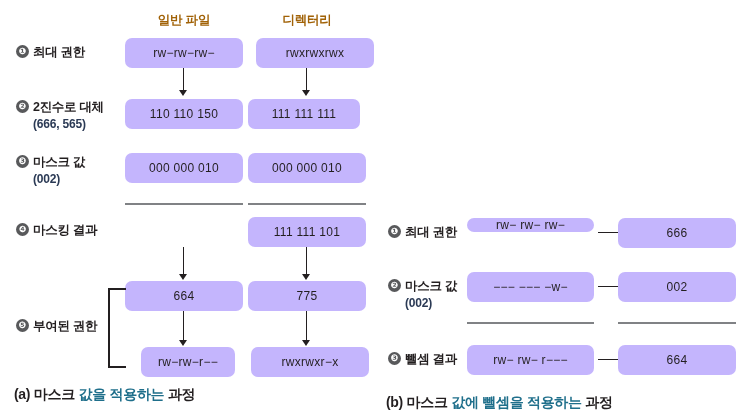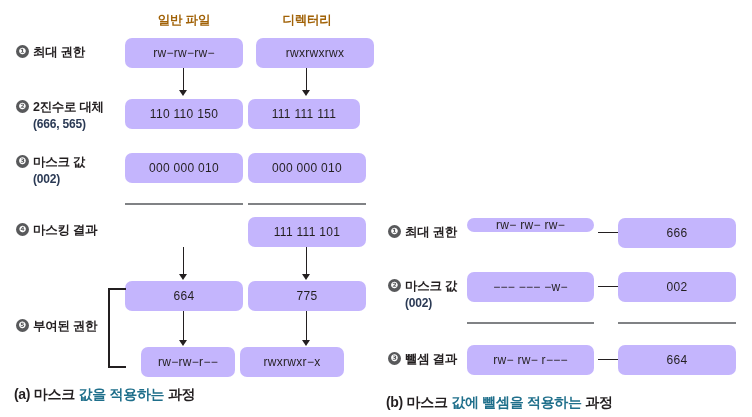--- a/index.html
+++ b/index.html
@@ -159,21 +159,21 @@
   <div class="varrow" style="left:179px;top:311px;height:35px;">
     <div class="shaft" style="height:29px;"></div>
       <div class="head" style="top:29px;"></div>
   </div>
   <div class="varrow" style="left:302px;top:311px;height:35px;">
     <div class="shaft" style="height:29px;"></div>
       <div class="head" style="top:29px;"></div>
   </div>
 
   <div class="box mono" style="left:107px;top:347px;width:94px;height:30px;margin-left:34px;">rw−rw−r−−</div>
-  <div class="box mono" style="left:240px;top:347px;width:104px;height:30px;">rwxrwxr−x</div>
+  <div class="box mono" style="left:251px;top:347px;width:118px;height:30px;">rwxrwxr−x</div>
 
   <div class="bracket" style="left:108px;top:288px;width:18px;height:80px;">
     <div class="v"></div>
     <div class="t" style="width:18px;"></div>
     <div class="b" style="width:18px;"></div>
   </div>
 
   <div class="caption" style="left:14px;top:386px;">
     <span>(a) 마스크 </span><span class="hi">값을 적용하는</span><span> 과정</span>
   </div>

